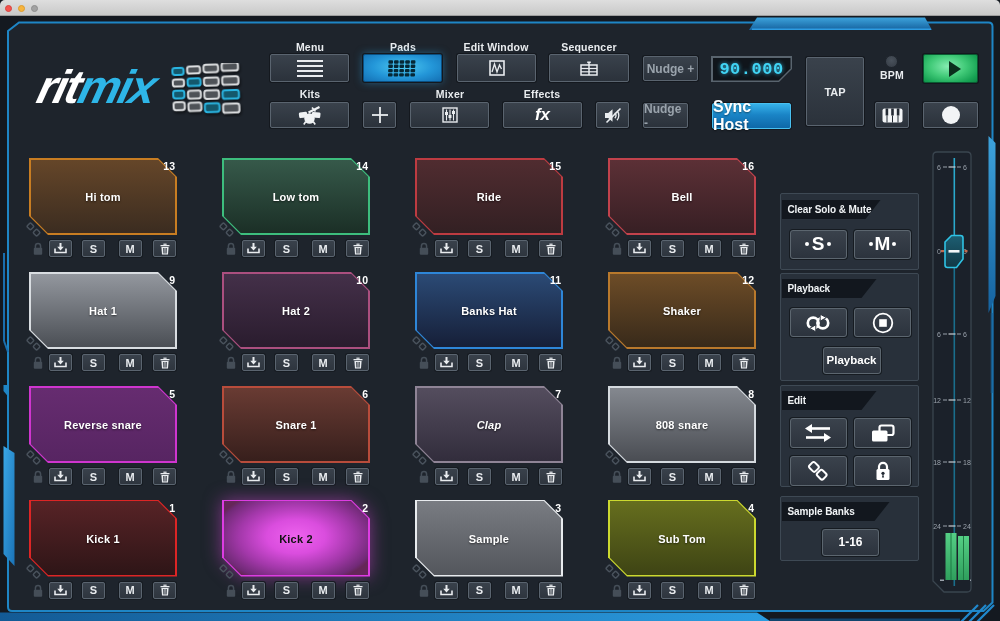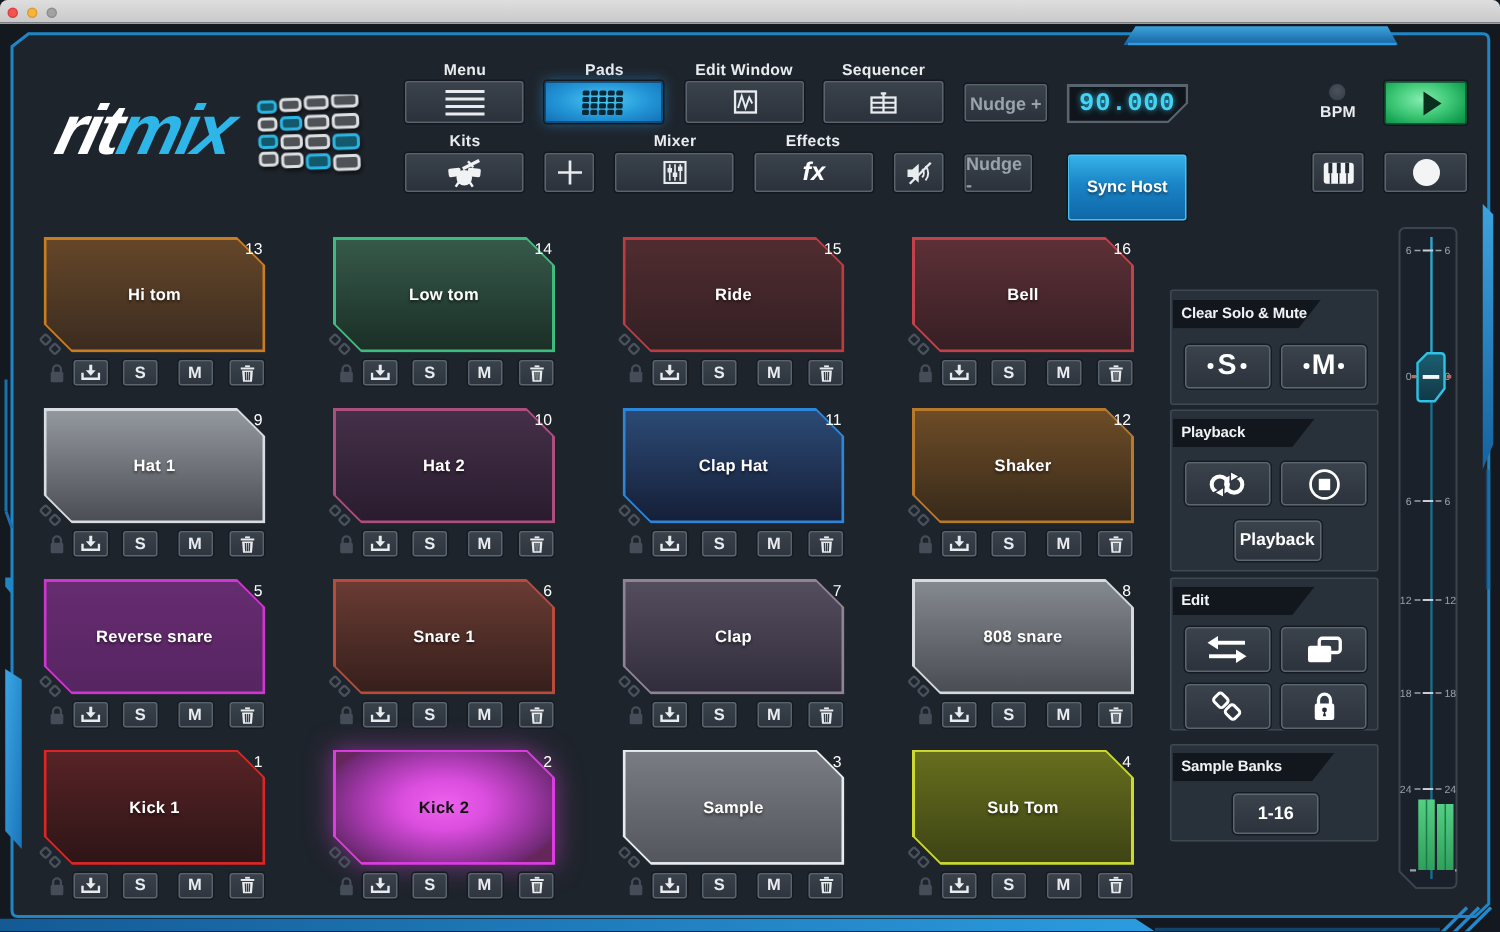--- a/index.html
+++ b/index.html
@@ -12,21 +12,21 @@
 .lbl{position:absolute;color:#e9ecef;font-size:10.5px;font-weight:bold;text-align:center;letter-spacing:.2px}
 .tbtn{position:absolute;background:linear-gradient(180deg,#3a424c,#2b323b);
  border:1px solid #5a646f;border-radius:2px;
  box-shadow:0 0 0 1px #14181e;display:flex;align-items:center;justify-content:center}
 .nudge{color:#9aa3ac;font-size:12px;font-weight:bold}
 .pad{position:absolute}
 .pad .bor{position:absolute;inset:0}
 .pad .fil{position:absolute;inset:1.6px}
 .pad .nm{position:absolute;width:100%;text-align:center;top:33px;font-size:11px;
  font-weight:bold;color:#fff;text-shadow:0 1px 2px rgba(0,0,0,.55);letter-spacing:.2px}
-.pad .num{position:absolute;right:2px;top:2px;font-size:10.5px;font-weight:normal;color:#fff}
+.pad .num{position:absolute;right:2px;top:2px;font-size:10.5px;font-weight:bold;color:#fff}
 .cbtn{position:absolute;width:23px;height:17px;background:linear-gradient(180deg,#39414b,#2e353e);
  border:1px solid #5a646f;border-radius:2px;box-shadow:0 0 0 1px #161b21;
  display:flex;align-items:center;justify-content:center;color:#e9ecef;
  font-size:11px;font-weight:bold}
 .rbox{position:absolute;left:780px;width:139px;background:#28303a;
  border:1px solid #3e4954;border-radius:2px}
 .rtab{position:absolute;left:781.5px;background:#12171e;color:#f0f3f5;
  font-weight:bold;line-height:19px;padding-left:6px;font-size:10px;letter-spacing:-0.1px;
  clip-path:polygon(0 0,100% 0,calc(100% - 15px) 100%,0 100%)}
 .rbtn{position:absolute;background:linear-gradient(180deg,#3a424c,#2c333d);
@@ -209,21 +209,24 @@
     </div>
     <div class="tbtn" style="left:643px;top:40px;width:55px;height:25px;">
       <span class="nudge">Nudge +</span>
     </div>
     <div class="tbtn" style="left:643px;top:87px;width:45px;height:25px;">
       <span class="nudge">Nudge -</span>
     </div>
     <div class="abs" style="left:711px;top:40px;width:81px;height:26px;background:#59646e;clip-path:polygon(0 0,100% 0,100% calc(100% - 13px),calc(100% - 13px) 100%,0 100%)">
       <div class="abs" style="left:1.5px;top:1.5px;right:1.5px;bottom:1.5px;background:#10151b;clip-path:polygon(0 0,100% 0,100% calc(100% - 12px),calc(100% - 12px) 100%,0 100%);display:flex;align-items:center;justify-content:center;font-family:'Liberation Mono',monospace;font-weight:bold;font-size:17px;color:#41d4f4;text-shadow:0 0 4px rgba(60,200,240,.8);letter-spacing:0.5px">90.000</div>
     </div>
-    <div class="abs" style="left:712px;top:87px;width:79px;height:44px;background:linear-gradient(180deg,#36b2ea 0%,#1a84c6 45%,#0e68a8 100%);border:1px solid #49c0f0;border-radius:2px;box-shadow:0 0 0 1px #14181e;display:flex;align-items:center;justify-content:center;color:#fff;font-size:11px;font-weight:bold;text-shadow:0 1px 2px rgba(0,0,0,.5)">Sync Host</div>
+    <div class="abs" style="left:712px;top:87px;width:79px;height:26px;background:linear-gradient(180deg,#36b2ea 0%,#1a84c6 45%,#0e68a8 100%);border:1px solid #49c0f0;border-radius:2px;box-shadow:0 0 0 1px #14181e;display:flex;align-items:center;justify-content:center;color:#fff;font-size:16px;font-weight:bold;text-shadow:0 1px 2px rgba(0,0,0,.5)">Sync Host</div>
+    <div class="tbtn" style="left:806px;top:41px;width:58px;height:69px;">
+      <span style="color:#e9ecef;font-size:11px;font-weight:bold">TAP</span>
+    </div>
     <div class="abs" style="left:885px;top:39px;width:13px;height:13px;border-radius:50%;background:radial-gradient(circle at 50% 40%,#4a525c,#343b44);border:1.5px solid #20262e"></div>
     <div class="lbl" style="left:872.0px;top:53px;width:40px">BPM</div>
     <div class="abs" style="left:923px;top:38px;width:55px;height:29px;background:radial-gradient(ellipse 75% 85% at 45% 42%,#86ecb2 0%,#41ca78 45%,#17a354 80%,#0f8a46 100%);border:1px solid #0a5a32;border-radius:2px;box-shadow:0 0 0 1px #14181e;display:flex;align-items:center;justify-content:center">
       <div style="width:0;height:0;border-left:12.5px solid #0b2f1d;border-top:8px solid transparent;border-bottom:8px solid transparent;margin-left:8px"></div>
     </div>
     <div class="tbtn" style="left:875px;top:86px;width:34px;height:26px;">
       <svg width="21" height="15" viewBox="0 0 21 15">
         <rect x="0.5" y="0.5" width="20" height="14" rx="2" fill="#f2f4f6"></rect>
         <g fill="#232a33">
           <rect x="3.6" y="0.5" width="2.6" height="7"></rect>
@@ -482,21 +485,21 @@
         <g stroke="#333b44" stroke-width=".9">
           <line x1="3.6" y1="5" x2="3.8" y2="10.5"></line>
           <line x1="5" y1="5" x2="5" y2="10.5"></line>
           <line x1="6.4" y1="5" x2="6.2" y2="10.5"></line>
         </g>
       </svg>
     </div>
     <div class="pad" style="left:415px;top:256px;width:148px;height:77px;">
       <div class="bor" style="background:#2e86d8;clip-path:polygon(0 0,calc(100% - 19px) 0,100% 19px,100% 100%,19px 100%,0 calc(100% - 19px))"></div>
       <div class="fil" style="background:linear-gradient(180deg,#2b4a75,#161f38);clip-path:polygon(0 0,calc(100% - 17.5px) 0,100% 17.5px,100% 100%,17.5px 100%,0 calc(100% - 17.5px))"></div>
-      <div class="nm" style="color:#fff;">Clap Hat</div>
+      <div class="nm" style="color:#fff;">Banks Hat</div>
       <div class="num">11</div>
     </div>
     <div class="abs" style="left:412px;top:320px"><svg width="16" height="16" viewBox="0 0 16 16">
         <g fill="none" stroke="#49525c" stroke-width="1.5">
           <rect x="-2.6" y="-2.6" width="5.2" height="5.2" rx="1.2" transform="translate(4.4,4.4) rotate(45)"></rect>
           <rect x="-2.6" y="-2.6" width="5.2" height="5.2" rx="1.2" transform="translate(10.6,10.6) rotate(45)"></rect>
         </g>
       </svg></div>
     <div class="abs" style="left:418px;top:340px"><svg width="12" height="14" viewBox="0 0 12 14">
         <path d="M3.4,6 V4.2 a2.6,2.6 0 0 1 5.2,0 V6" fill="none" stroke="#454e58" stroke-width="1.5"></path>
@@ -646,21 +649,21 @@
         <g stroke="#333b44" stroke-width=".9">
           <line x1="3.6" y1="5" x2="3.8" y2="10.5"></line>
           <line x1="5" y1="5" x2="5" y2="10.5"></line>
           <line x1="6.4" y1="5" x2="6.2" y2="10.5"></line>
         </g>
       </svg>
     </div>
     <div class="pad" style="left:415px;top:370px;width:148px;height:77px;">
       <div class="bor" style="background:#8f8496;clip-path:polygon(0 0,calc(100% - 19px) 0,100% 19px,100% 100%,19px 100%,0 calc(100% - 19px))"></div>
       <div class="fil" style="background:linear-gradient(180deg,#544d5e,#322d3c);clip-path:polygon(0 0,calc(100% - 17.5px) 0,100% 17.5px,100% 100%,17.5px 100%,0 calc(100% - 17.5px))"></div>
-      <div class="nm" style="color:#fff;">Clap</div>
+      <div class="nm" style="color:#fff;font-style:italic;">Clap</div>
       <div class="num">7</div>
     </div>
     <div class="abs" style="left:412px;top:434px"><svg width="16" height="16" viewBox="0 0 16 16">
         <g fill="none" stroke="#49525c" stroke-width="1.5">
           <rect x="-2.6" y="-2.6" width="5.2" height="5.2" rx="1.2" transform="translate(4.4,4.4) rotate(45)"></rect>
           <rect x="-2.6" y="-2.6" width="5.2" height="5.2" rx="1.2" transform="translate(10.6,10.6) rotate(45)"></rect>
         </g>
       </svg></div>
     <div class="abs" style="left:418px;top:454px"><svg width="12" height="14" viewBox="0 0 12 14">
         <path d="M3.4,6 V4.2 a2.6,2.6 0 0 1 5.2,0 V6" fill="none" stroke="#454e58" stroke-width="1.5"></path>

